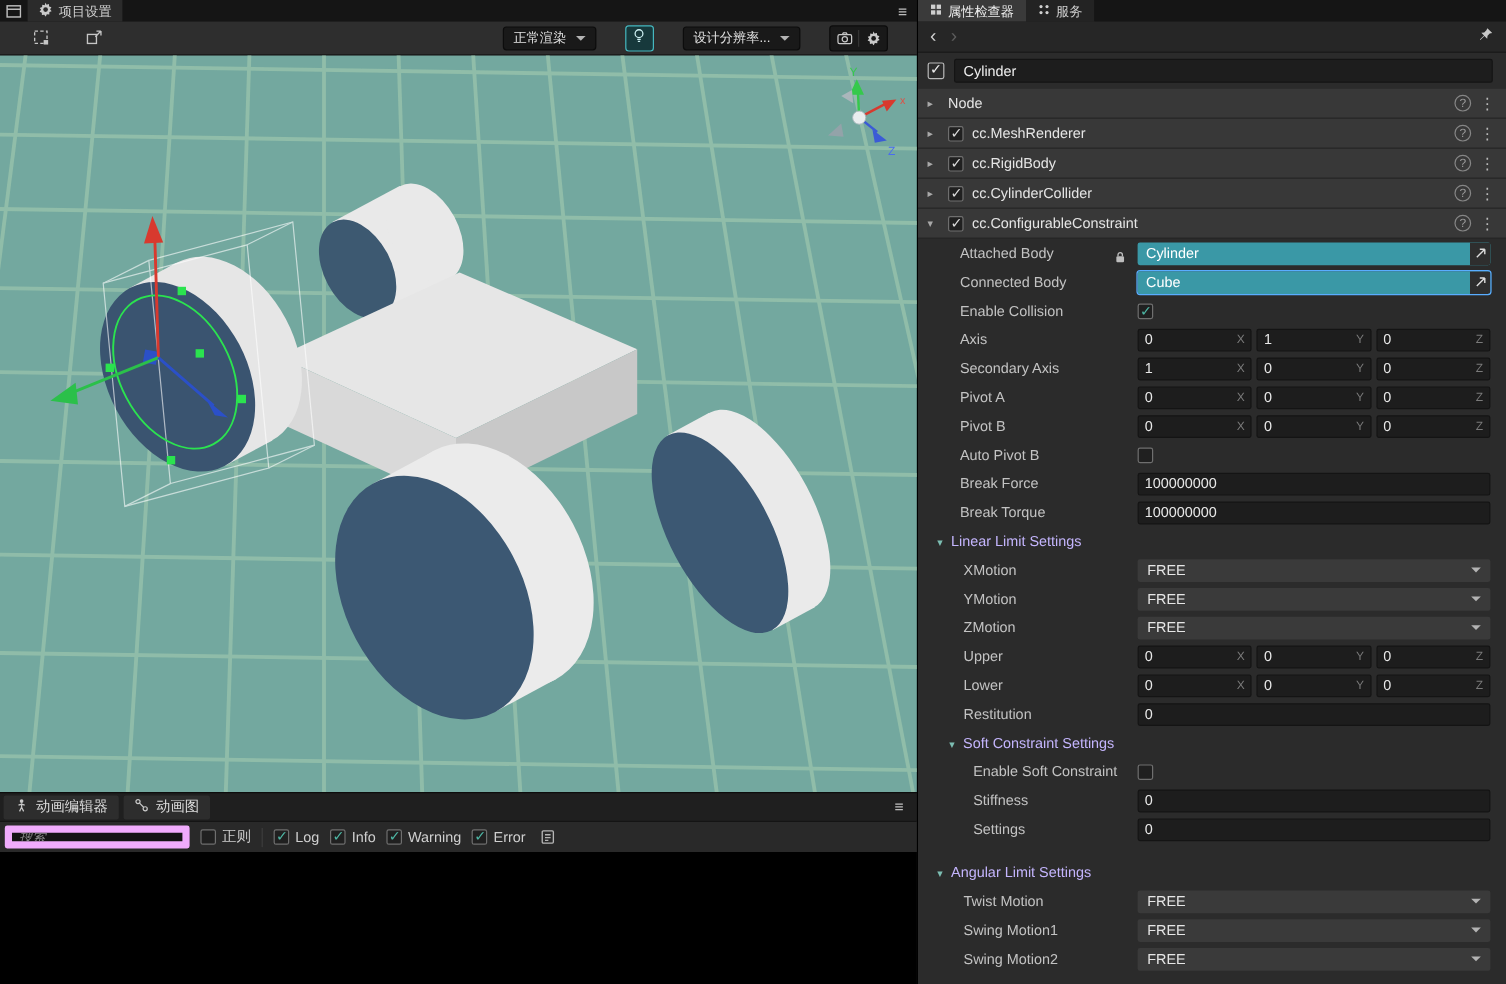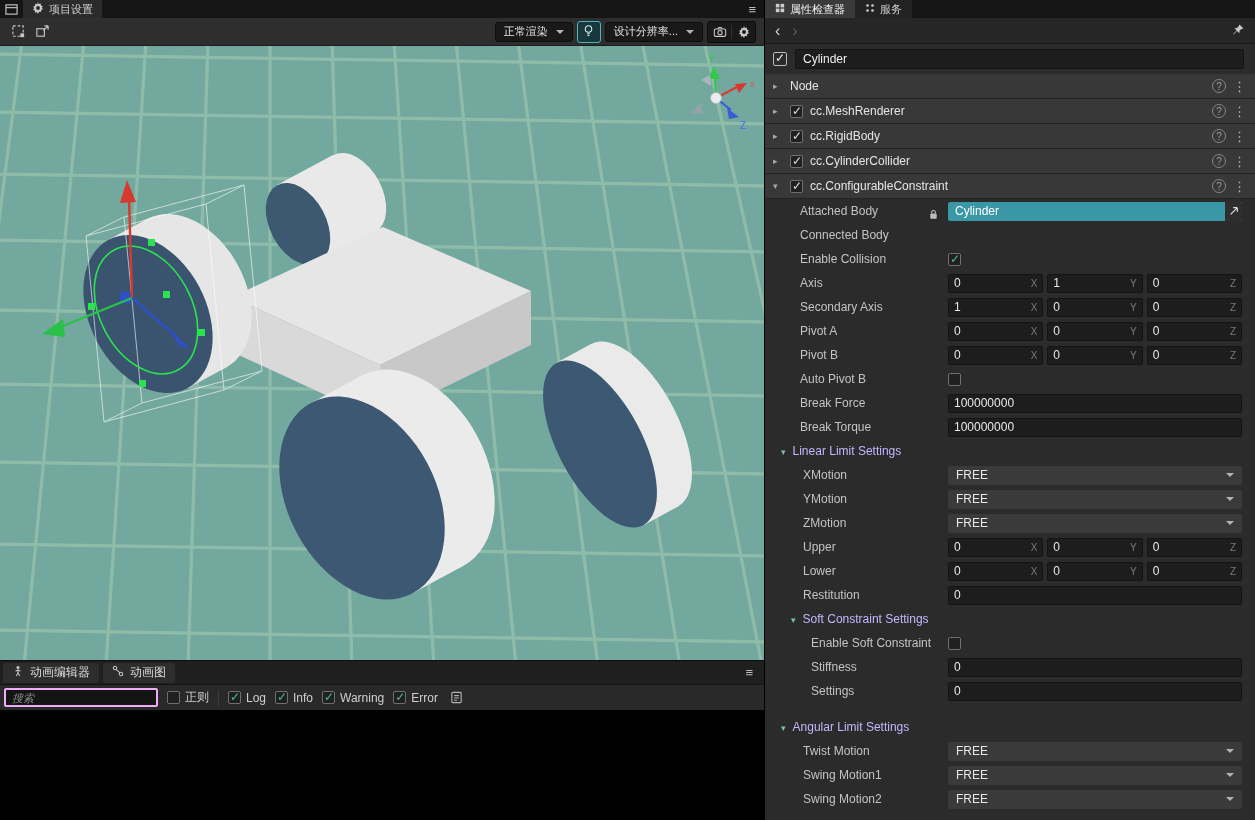--- a/index.html
+++ b/index.html
@@ -11,21 +11,21 @@
   .left-col { width:765px; display:flex; flex-direction:column; border-right:1px solid #000; }
   .topbar { height:18px; background:#151515; display:flex; align-items:stretch; font-size:11px; color:#cfcfcf; }
   .topbar .win-ic { display:flex; align-items:center; padding:0 5px; }
   .tab { display:flex; align-items:center; gap:5px; padding:0 9px; }
   .tab.lefttab { background:#2b2b2b; }
   .spacer { flex:1; }
   .burger { display:flex; align-items:center; padding:0 8px; color:#bbb; font-size:13px; }
   .burger::before { content:"≡"; }
 
   .scene-toolbar { height:28px; background:#2e2e2e; border-bottom:1px solid #1c1c1c;
-    display:flex; align-items:center; gap:4px; padding:0 8px; }
+    display:flex; align-items:center; gap:24px; padding:0 24px; }
   .tool-ic { width:20px; height:20px; display:flex; align-items:center; justify-content:center; border-radius:3px; }
   .dd { height:20px; background:#191919; border:1px solid #0c0c0c; border-radius:3px;
     display:flex; align-items:center; gap:8px; padding:0 8px; font-size:11px; color:#e2e2e2; }
   .caret { width:0; height:0; border-left:4px solid transparent; border-right:4px solid transparent;
     border-top:4px solid #b3b3b3; }
   .bulb-btn { width:24px; height:22px; border:1px solid #46b7bf; border-radius:3px; background:#173а3c;
     background:#17393c; display:flex; align-items:center; justify-content:center; }
   .btn-group { display:flex; align-items:center; background:#191919; border:1px solid #0c0c0c;
     border-radius:3px; height:22px; }
   .btn-group .tool-ic { width:23px; height:20px; }
@@ -34,21 +34,21 @@
   .scene { position:relative; flex:1; overflow:hidden; }
   .scene svg.viewport { position:absolute; inset:0; display:block; }
 
   .bottom-tabs { height:24px; background:#1f1f1f; border-top:1px solid #0d0d0d;
     display:flex; align-items:center; gap:4px; padding:0 3px; }
   .btab { height:20px; background:#2d2d2d; border-radius:2px; display:flex; align-items:center;
     gap:6px; padding:0 9px; font-size:12px; color:#dcdcdc; }
 
   .console-bar { height:26px; background:#292929; border-top:1px solid #141414;
     display:flex; align-items:center; gap:9px; padding:0 4px; font-size:12px; }
-  .search { width:154px; height:19px; background:#141414; border:2px solid #f0abfc; border-radius:2px;
+  .search { width:154px; height:19px; background:#141414; border:6px solid #f0abfc; border-radius:2px;
     color:#ddd; font-size:11px; padding:0 6px; font-family:inherit; }
   .search::placeholder { color:#8a8a8a; font-style:italic; }
   .vdiv { width:1px; height:16px; background:#3c3c3c; }
   .cbwrap { display:flex; align-items:center; gap:5px; color:#cfcfcf; }
   .cb { width:13px; height:13px; border:1px solid #6f6f6f; border-radius:2px; background:#202020;
     position:relative; flex:none; }
   .cb[data-checked="true"]::after { content:"✓"; position:absolute; left:1px; top:-2px;
     font-size:12px; color:#4db6a4; }
   .cb.light[data-checked="true"]::after { color:#dcdcdc; }
   .cb.name-cb { width:14px; height:14px; border-color:#b9b9b9; background:transparent; }
@@ -440,20 +440,30 @@
                 </svg>
             </span>
           </div>
         </div>
       </div>
 
       <div class="prow">
         <div class="plabel">
           <span>Connected Body</span>
         </div>
+        <div class="pval">
+          <div class="reffield focused">
+            <span class="grow">Cube</span>
+            <span class="ref-chip">
+              <svg width="10" height="10" viewBox="0 0 12 12">
+                  <path d="M2 10L10 2M10 2H5M10 2v5" stroke="#ddd" stroke-width="1.4" fill="none"></path>
+                </svg>
+            </span>
+          </div>
+        </div>
       </div>
 
       <div class="prow">
         <div class="plabel">Enable Collision</div>
         <div class="pval">
           <span class="cb" data-checked="true"></span>
         </div>
       </div>
 
       <div class="prow">

